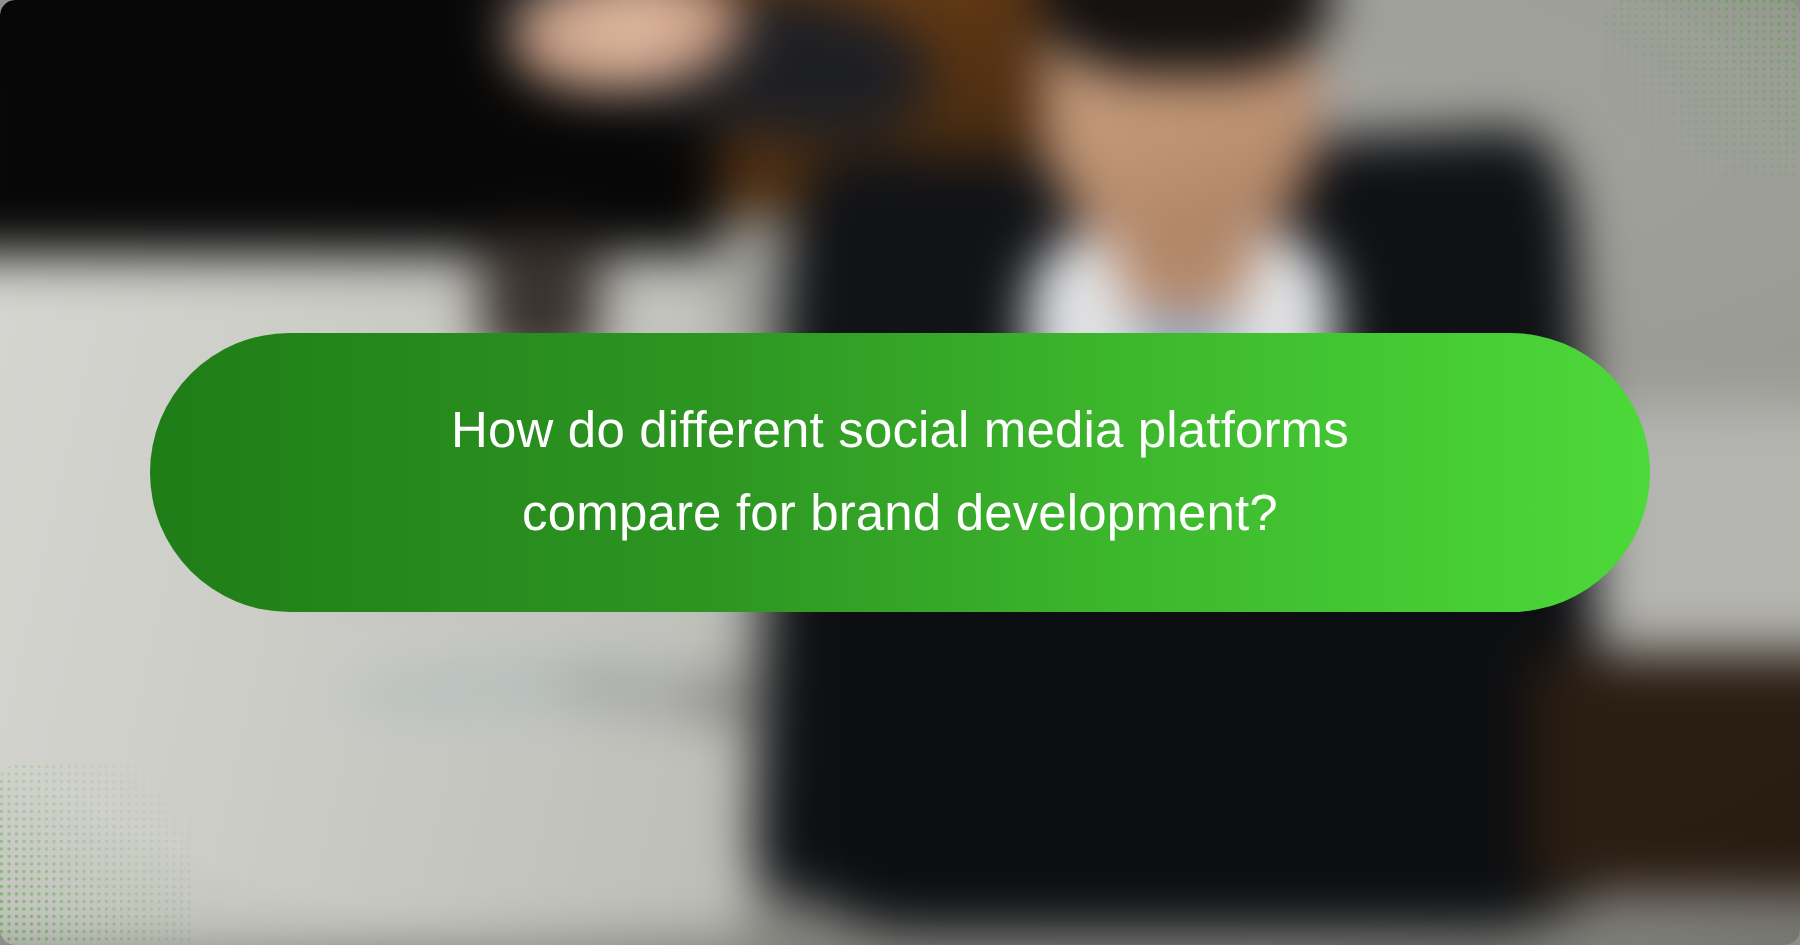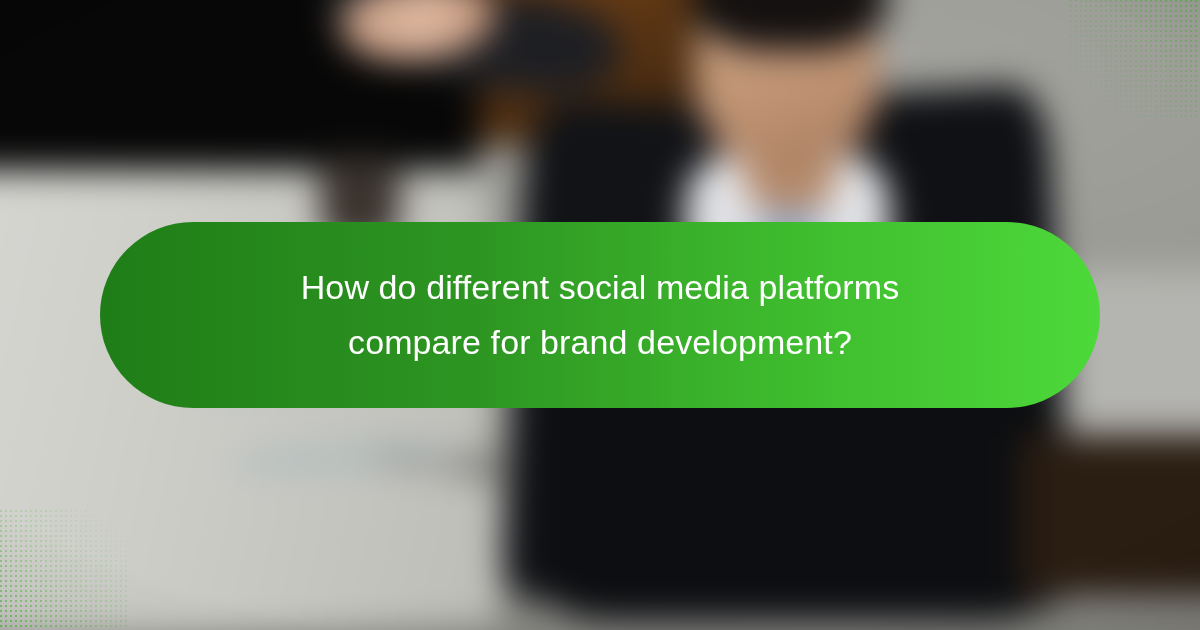--- a/index.html
+++ b/index.html
@@ -1,16 +1,16 @@
 <!DOCTYPE html>
 <html><head>
 <meta charset="utf-8">
 <title>Question Card</title>
 <style>
-  * { margin:0; padding:0; box-sizing:border-box; }
+  * { margin:0; padding:0; box-sizing:border-box;border-radius:10px; }
 
   html, body {
     width:1200px; height:630px;
     overflow:hidden;
     background:#8e8e8a;
     font-family:"Liberation Sans", sans-serif;
   }
 
   #canvas {
     position:relative;

